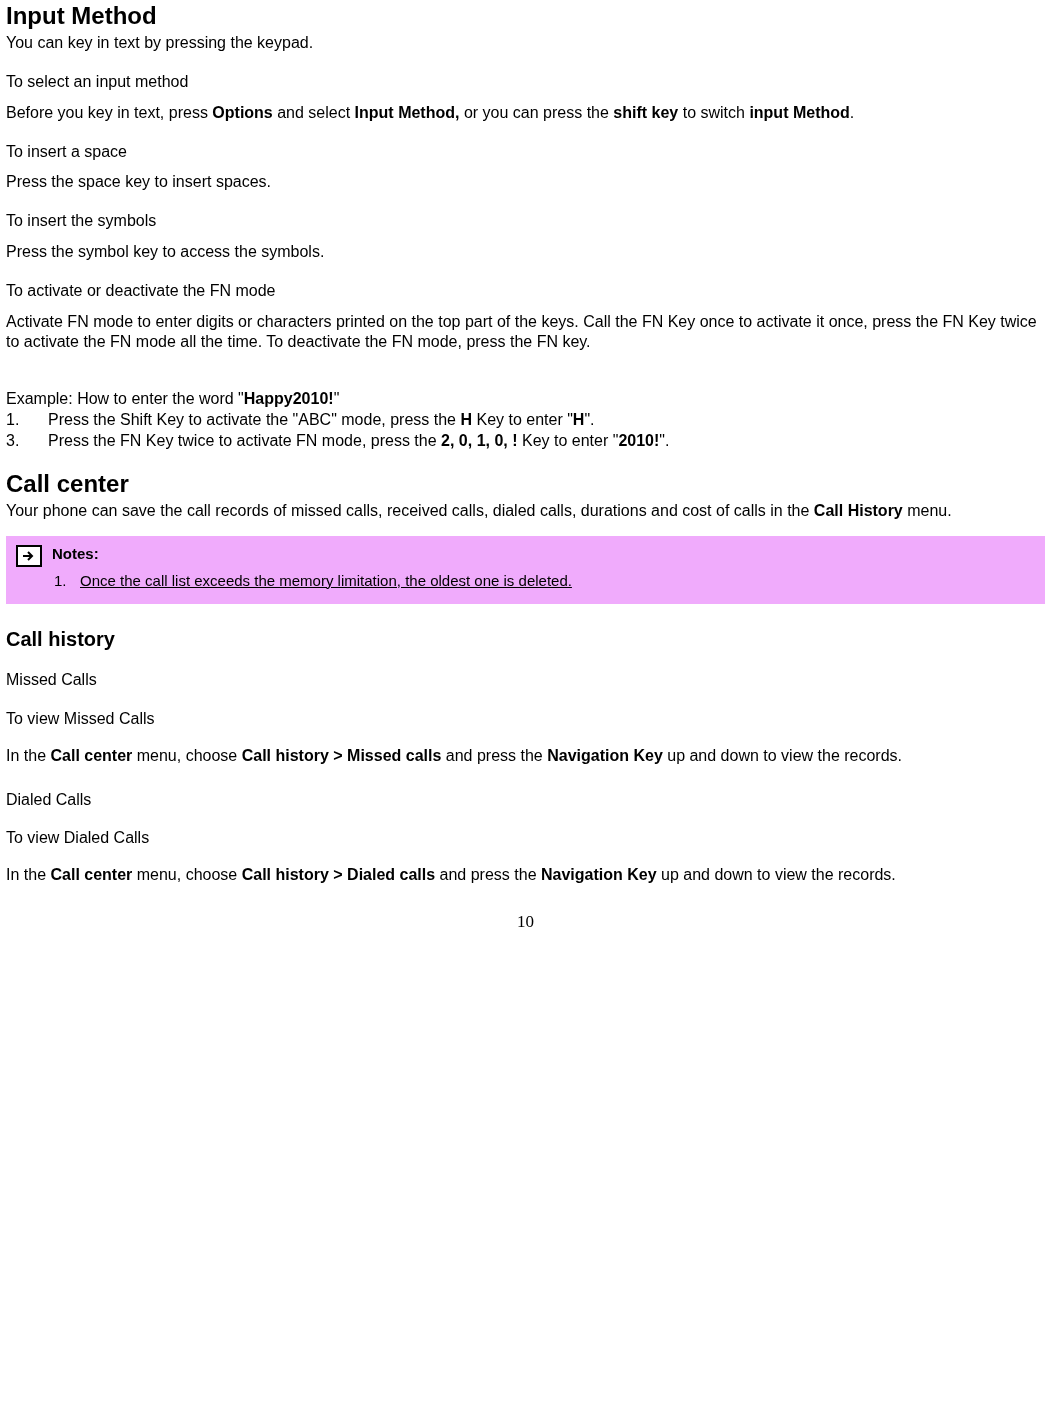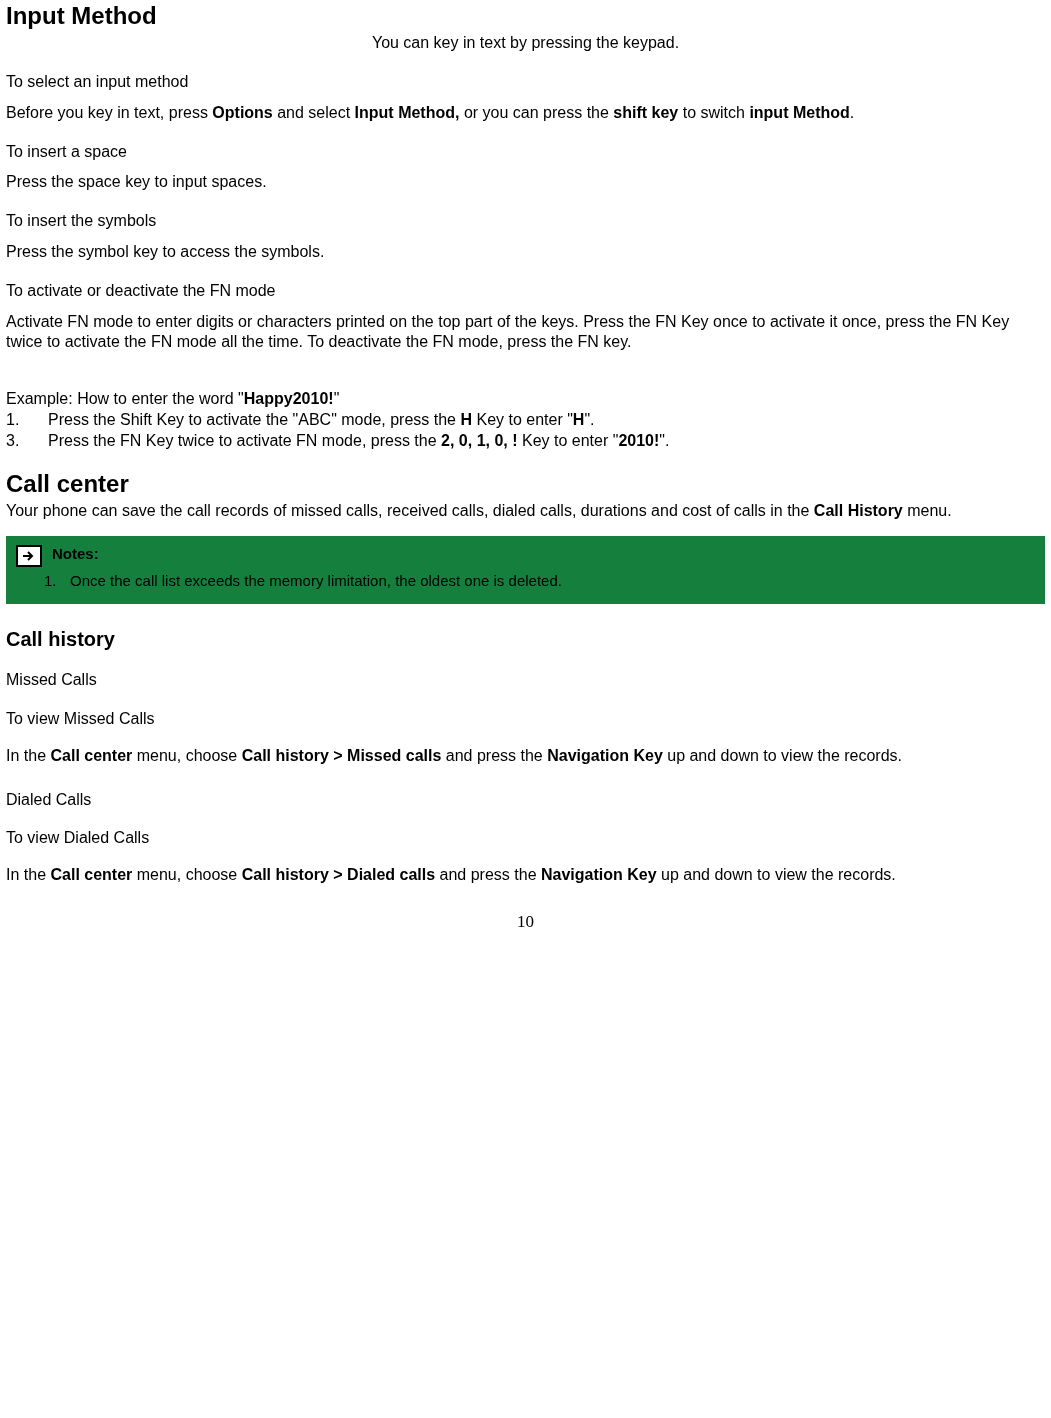--- a/index.html
+++ b/index.html
@@ -24,39 +24,38 @@
   h3 {
     font-size: 16px;
     font-weight: normal;
     margin: 18px 0 10px 0;
   }
   p {
     margin: 0 0 14px 0;
   }
   .intro {
     margin: 0 0 18px 0;
-    text-align: center;
   }
   ol.steps {
     list-style: none;
     padding: 0;
     margin: 0 0 16px 0;
   }
   ol.steps li {
     padding-left: 50px;
     text-indent: -50px;
     margin: 0;
   }
   ol.steps li .num {
     display: inline-block;
     width: 42px;
     text-indent: 0;
   }
   .notes-box {
-    background: #15803d;
+    background: #f0abfc;
     padding: 8px 22px 12px 10px;
     margin: 14px 0 22px 0;
   }
   .notes-header {
     display: flex;
     align-items: flex-start;
     gap: 10px;
     margin-bottom: 4px;
   }
   .note-icon {
@@ -74,22 +73,23 @@
     width: 14px;
     height: 12px;
   }
   .notes-label {
     font-weight: bold;
     font-size: 15px;
   }
   ol.note-list {
     list-style: none;
     padding: 0;
-    margin: 0 0 0 28px;
+    margin: 0 0 0 38px;
     font-size: 15px;
+    text-decoration: underline;
   }
   ol.note-list li {
     padding-left: 32px;
     text-indent: -32px;
     margin: 2px 0;
   }
   ol.note-list li .num {
     display: inline-block;
     width: 26px;
     text-indent: 0;
@@ -110,27 +110,27 @@
 
 <h1>Input Method</h1>
 <p class="intro">You can key in text by pressing the keypad.</p>
 
 <h3>To select an input method</h3>
 <p>
   <span>Before you key in text, press </span><b>Options</b><span> and select </span><b>Input Method,</b><span> or you can press the </span><b>shift key</b><span> to switch </span><b>input Method</b><span>.</span>
 </p>
 
 <h3>To insert a space</h3>
-<p>Press the space key to input spaces.</p>
+<p>Press the space key to insert spaces.</p>
 
 <h3>To insert the symbols</h3>
 <p>Press the symbol key to access the symbols.</p>
 
 <h3 style="">To activate or deactivate the FN mode</h3>
-<p>Activate FN mode to enter digits or characters printed on the top part of the keys.    Press the FN Key once to activate it once, press the FN Key twice to activate the FN mode all the time.    To deactivate the FN mode, press the FN key.</p>
+<p>Activate FN mode to enter digits or characters printed on the top part of the keys.    Call the FN Key once to activate it once, press the FN Key twice to activate the FN mode all the time.    To deactivate the FN mode, press the FN key.</p>
 
 <p style="margin:36px 0 0 0">
   <span>Example: How to enter the word "</span><b>Happy2010!</b><span>"</span>
 </p>
 <ol class="steps">
   <li><span class="num">1.</span><span>Press the Shift Key to activate the "ABC" mode, press the </span><b>H</b><span> Key to enter "</span><b>H</b><span>".</span></li>
   <li><span class="num">3.</span><span>Press the FN Key twice to activate FN mode, press the </span><b>2, 0, 1, 0, !</b><span> Key to enter "</span><b>2010!</b><span>".</span></li>
 </ol>
 
 <h1>Call center</h1>

